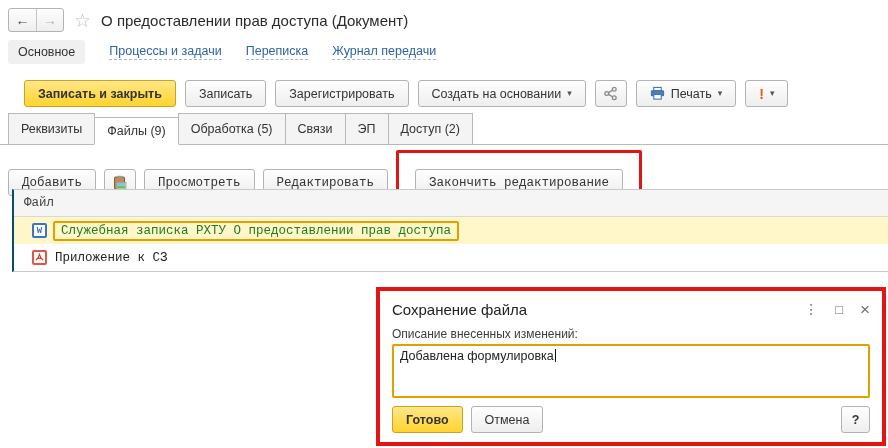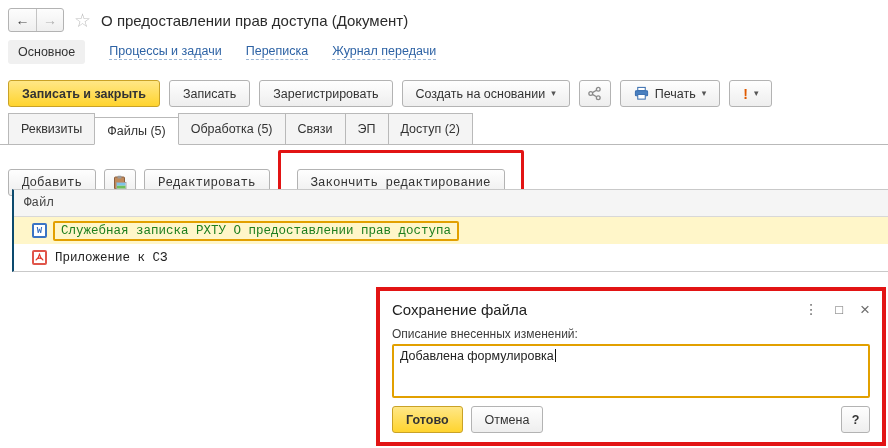--- a/index.html
+++ b/index.html
@@ -16,21 +16,21 @@
   .star{font-size:19px;color:#bdbdbd;line-height:1;cursor:pointer;}
   .title{margin:0;font-size:15px;font-weight:normal;color:#2b2b2b;}
 
   
   .linktabs{position:absolute;top:40px;left:8px;display:flex;align-items:center;gap:24px;height:24px;}
   .linktab{cursor:pointer;white-space:nowrap;}
   .linktab.current{background:#f0f0f0;border-radius:3px;padding:5px 10px;color:#333;}
   .linktab.link{color:#2e63a5;border-bottom:1px dashed #9db7d6;padding-bottom:1px;}
 
   
-  .cmdbar{position:absolute;top:80px;left:8px;display:flex;align-items:center;gap:9px;}
+  .cmdbar{position:absolute;top:80px;left:24px;display:flex;align-items:center;gap:9px;}
   .btn{display:inline-flex;align-items:center;justify-content:center;gap:6px;height:27px;padding:0 13px;
        background:linear-gradient(#fefefe,#eeeeee);border:1px solid #b3b3b3;border-radius:3px;
        font-family:inherit;font-size:12.5px;color:#333;cursor:pointer;white-space:nowrap;box-sizing:border-box;}
   .btn.yellow{background:linear-gradient(#ffe univ787,#ffd42e);background:linear-gradient(#ffe787,#ffd42e);
        border-color:#c9a227;font-weight:bold;}
   .btn.icon-only{width:32px;padding:0;}
   .caret{font-size:9px;color:#555;line-height:1;}
   .alert-glyph{color:#e05a00;font-weight:bold;font-size:14px;line-height:1;}
   .icon-svg{display:block;}
 
@@ -131,40 +131,41 @@
       <span class="caret">▾</span>
     </button>
     <button class="btn">
       <span class="alert-glyph">!</span>
       <span class="caret">▾</span>
     </button>
   </div>
 
   <div class="tabstrip">
     <div class="tab">Реквизиты</div>
-    <div class="tab active">Файлы (5)</div>
+    <div class="tab active">Файлы (9)</div>
     <div class="tab">Обработка (5)</div>
     <div class="tab">Связи</div>
     <div class="tab">ЭП</div>
     <div class="tab">Доступ (2)</div>
   </div>
 
   <div class="filebar">
     <button class="btn">Добавить</button>
     <button class="btn icon-only">
       <span>
         <svg class="icon-svg" width="16" height="16" viewBox="0 0 16 16">
           <rect x="2.5" y="2" width="10" height="12" rx="1" fill="#c08a5a" stroke="#8b5e3c"></rect>
           <rect x="5.5" y="0.8" width="4" height="2.6" rx="0.6" fill="#9a9a9a"></rect>
           <rect x="4.5" y="7.5" width="9.5" height="6.5" fill="#fff" stroke="#999" stroke-width="0.8"></rect>
           <rect x="5" y="8" width="8.5" height="2.7" fill="#7ec3e8"></rect>
           <rect x="5" y="10.7" width="8.5" height="2.8" fill="#6fbf5a"></rect>
         </svg>
       </span>
     </button>
+    <button class="btn">Просмотреть</button>
     <button class="btn">Редактировать</button>
     <span class="red-annotation">
       <button class="btn">Закончить редактирование</button>
     </span>
   </div>
 
   <div class="filetable">
     <div class="thead">
       <span>Файл</span>
     </div>

